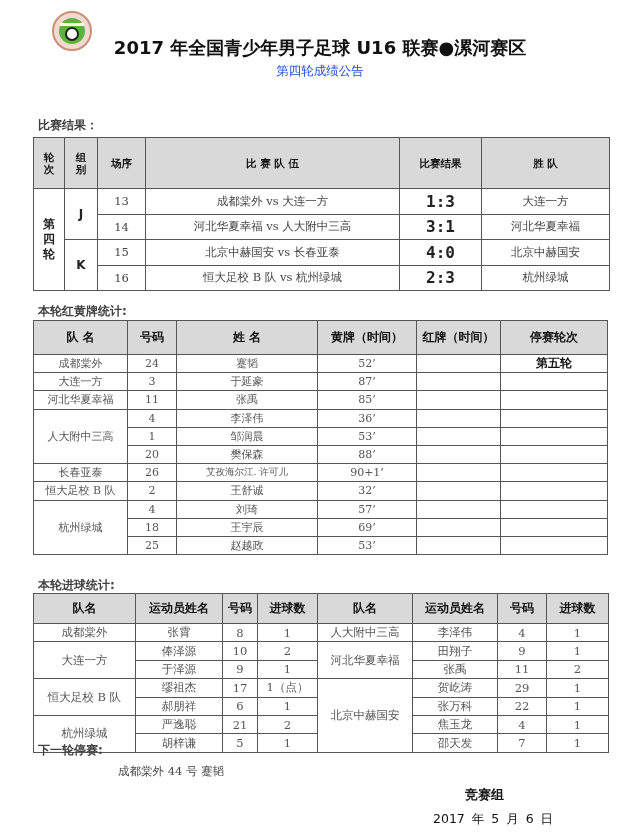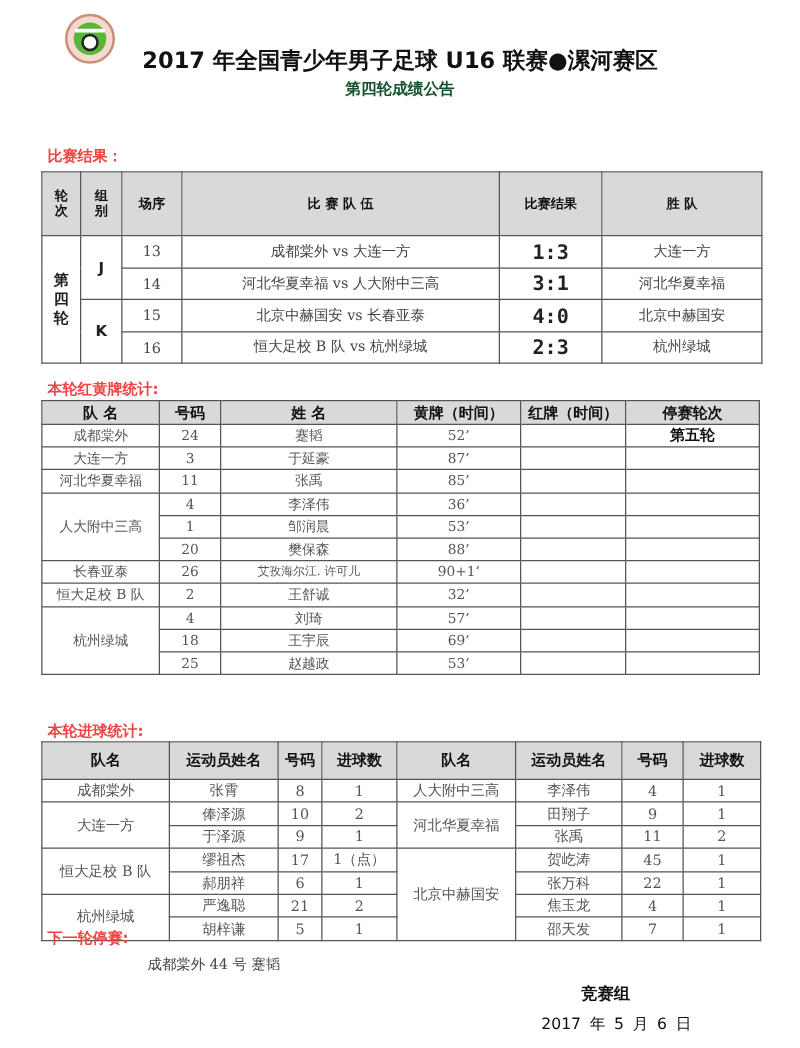--- a/index.html
+++ b/index.html
@@ -7,33 +7,33 @@
   body { position:relative; font-family:"DejaVu Serif","Liberation Serif",serif; color:#333; }
   .logo { position:absolute; left:52px; top:11px; width:40px; height:40px; border-radius:50%;
           background:#f3d9cf; border:2px solid #c98f7a; }
   .logo .inner { position:absolute; left:5px; top:5px; width:26px; height:26px; border-radius:50%; background:#5bb53a; }
   .logo .ball { position:absolute; left:11px; top:14px; width:14px; height:14px; border-radius:50%;
                 background:#fff; border:2px solid #222; }
   .logo .band { position:absolute; left:6px; top:10px; width:24px; height:3px; background:#fff; }
   .title { position:absolute; left:0; width:640px; top:36px; text-align:center; font-family:"DejaVu Sans","Liberation Sans",sans-serif;
            font-weight:bold; font-size:18px; color:#111; letter-spacing:0px; }
   .subtitle { position:absolute; left:0; width:640px; top:63px; text-align:center; font-family:"DejaVu Sans","Liberation Sans",sans-serif;
-              font-size:12.5px; color:#14532d; font-weight:bold; }
+              font-size:12.5px; color:#1d4ed8; font-weight:normal; }
   .section-label { position:absolute; left:38px; font-family:"DejaVu Sans","Liberation Sans",sans-serif; font-weight:bold;
-                   font-size:12px; color:#ef4444; }
+                   font-size:12px; color:#404040; }
   table { position:absolute; border-collapse:collapse; table-layout:fixed; }
   td, th { border:1px solid #555; text-align:center; vertical-align:middle; font-weight:normal; padding:0; overflow:hidden; white-space:nowrap; }
   th { background:#d9d9d9; font-family:"DejaVu Sans","Liberation Sans",sans-serif; font-weight:bold; color:#111; }
   #t-results { left:33px; top:137px; width:576px; font-size:11.5px; }
   #t-results th { font-size:10.5px; height:31px; line-height:12px; white-space:normal; }
   #t-results td { height:25.5px; color:#444; }
   #t-results td.score { font-weight:bold; color:#222; font-family:"DejaVu Sans Mono","Liberation Mono",monospace; font-size:16px; }
   #t-results td.bigcell { font-family:"DejaVu Sans","Liberation Sans",sans-serif; font-weight:bold; color:#222; white-space:normal; line-height:15px; font-size:12px; }
   #t-cards { left:33px; top:320px; width:574px; font-size:11px; }
-  #t-cards th { font-size:12px; height:19px; }
+  #t-cards th { font-size:12px; height:34px; }
   #t-cards td { height:18.2px; color:#555; }
   #t-cards td.bold { font-family:Liberation Sans, sans-serif; font-weight:bold; color:#111; font-size:12px;margin-left:43px; }
   #t-cards td.small { font-size:9.5px; }
   #t-goals { left:33px; top:593px; width:575px; font-size:11.5px; }
   #t-goals th { font-size:12px; height:30px; }
   #t-goals td { height:18.4px; color:#555; }
   .suspended-item { position:absolute; left:118px; top:764px; font-size:11.5px; color:#444; }
   .org { position:absolute; left:465px; top:786px; font-family:"DejaVu Sans","Liberation Sans",sans-serif; font-weight:bold; font-size:13px; color:#111; }
   .date { position:absolute; left:433px; top:811px; font-family:"DejaVu Sans","Liberation Sans",sans-serif; font-weight:normal; font-size:12.5px; color:#111; word-spacing:3px; }
 </style>
@@ -254,21 +254,21 @@
     <td>11</td>
     <td>2</td>
   </tr>
   <tr>
     <td rowspan="2">恒大足校 B 队</td>
     <td>缪祖杰</td>
     <td>17</td>
     <td>1（点）</td>
     <td rowspan="4">北京中赫国安</td>
     <td>贺屹涛</td>
-    <td>45</td>
+    <td>29</td>
     <td>1</td>
   </tr>
   <tr>
     <td>郝朋祥</td>
     <td>6</td>
     <td>1</td>
     <td>张万科</td>
     <td>22</td>
     <td>1</td>
   </tr>

